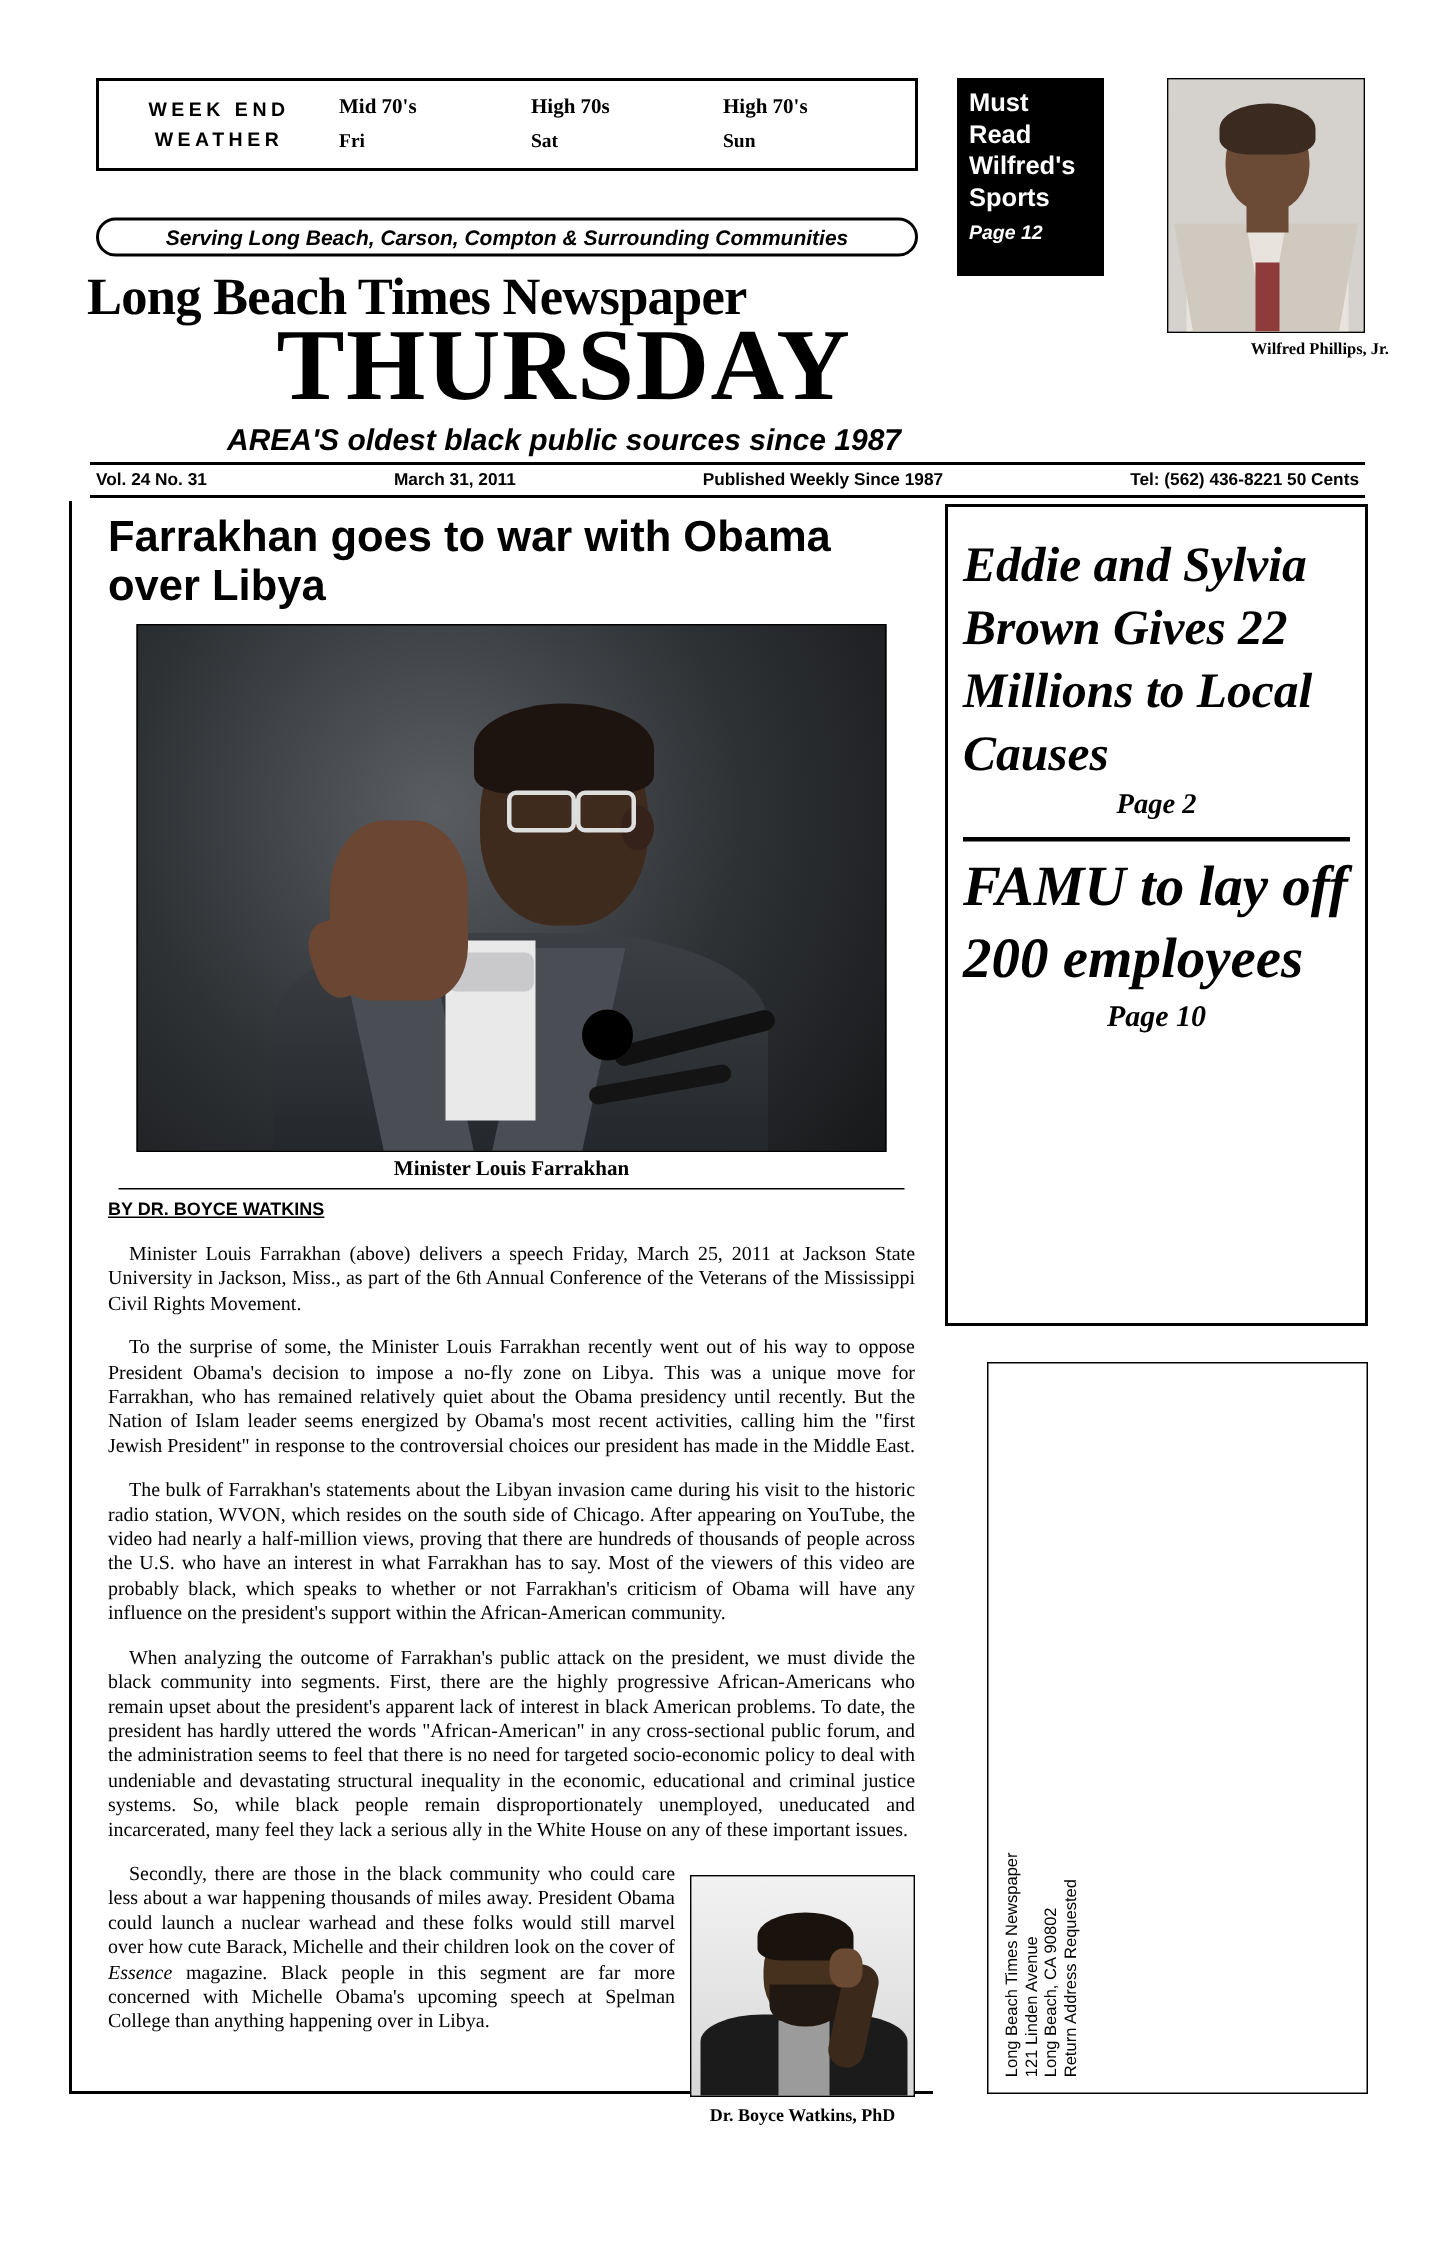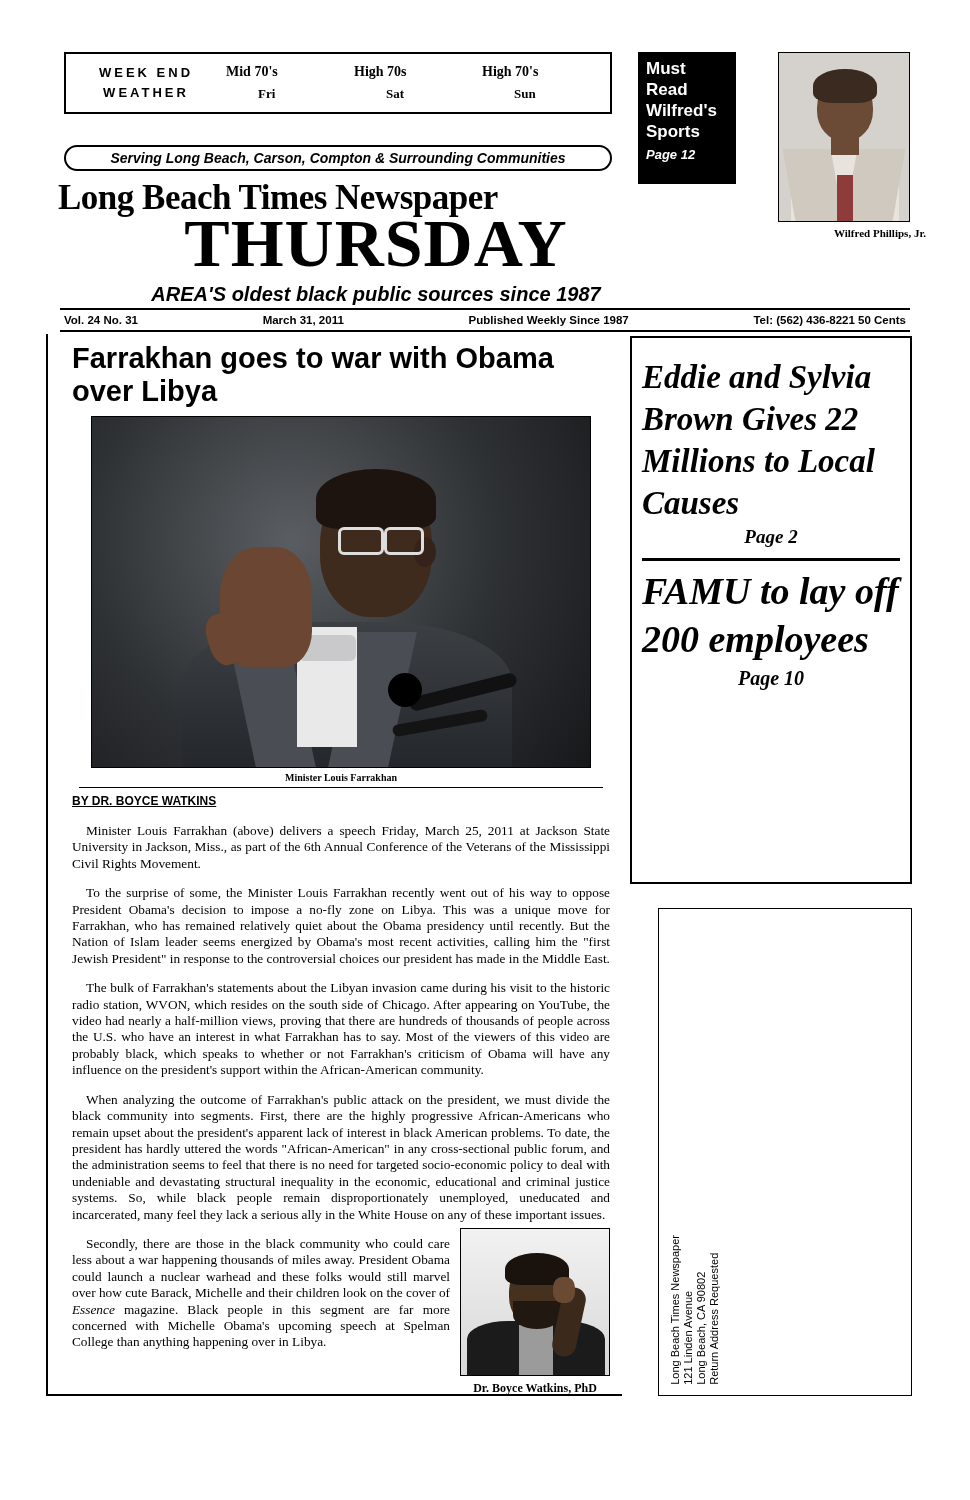--- a/index.html
+++ b/index.html
@@ -44,21 +44,21 @@
     line-height: 20px;
   }
   .weather-col {
     width: 128px;
     font-family: "Liberation Serif", serif;
     font-weight: bold;
     font-size: 14px;
     line-height: 22px;
   }
   .weather-col .temp { font-size: 14px; }
-  .weather-col .day { font-size: 13px; margin-left: 32px; }
+  .weather-col .day { font-size: 13px; }
 
   
   .mustread {
     position: absolute;
     left: 638px;
     top: 52px;
     width: 98px;
     height: 132px;
     background: #000;
     color: #fff;
@@ -276,21 +276,21 @@
   .pm-hand { position:absolute; left:128px; top:130px; width:92px; height:120px; background:#6b4733; border-radius:40% 40% 30% 30%; }
   .pm-thumb { position:absolute; left:116px; top:196px; width:34px; height:52px; background:#6b4733; border-radius:40%; transform: rotate(-18deg); }
   .pm-mic { position:absolute; left:316px; top:268px; width:110px; height:14px; background:#111; transform: rotate(-14deg); border-radius:7px; }
   .pm-mic2 { position:absolute; left:300px; top:300px; width:96px; height:12px; background:#141414; transform: rotate(-10deg); border-radius:6px; }
   .pm-michead { position:absolute; left:296px; top:256px; width:34px; height:34px; background:#000; border-radius:50%; }
 
   .photo-cap {
     text-align: center;
     font-family: "Liberation Serif", serif;
     font-weight: bold;
-    font-size: 10px;
+    font-size: 14px;
     margin-top: 4px;
     padding-bottom: 4px;
     border-bottom: 1px solid #000;
     width: 524px;
     margin-left: auto;
     margin-right: auto;
   }
   .byline {
     font-family: "Liberation Sans", sans-serif;
     font-weight: bold;
@@ -307,21 +307,21 @@
   }
   .body-text p {
     margin: 13px 0 1px 0;
     text-indent: 14px;
   }
   .body-text p em { font-style: italic; }
 
   .inline-photo {
     float: right;
     width: 150px;
-    margin: 4px 0 2px 10px;
+    margin: 21px 0 2px 10px;
     shape-outside: margin-box;
   }
   .ip-img {
     width: 150px;
     height: 148px;
     border: 1px solid #000;
     box-sizing: border-box;
     position: relative;
     overflow: hidden;
     background: #ddd;

